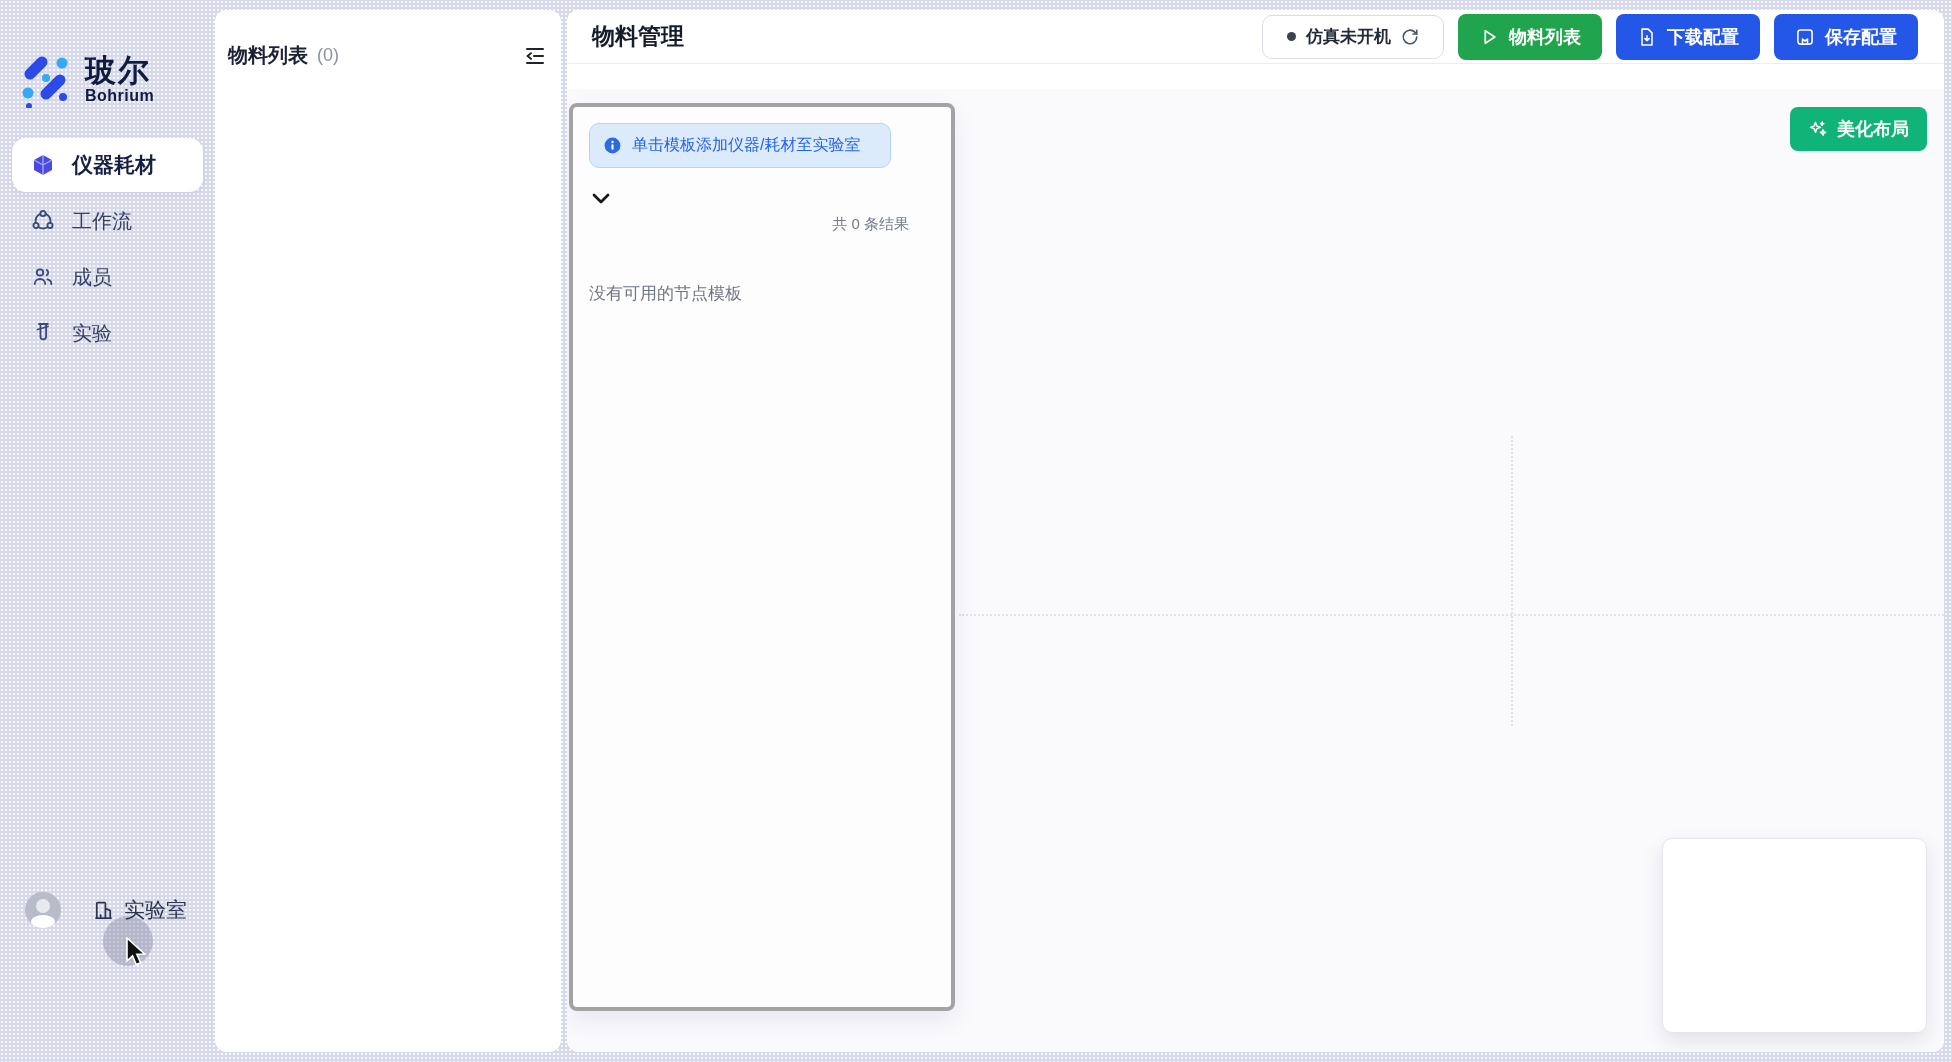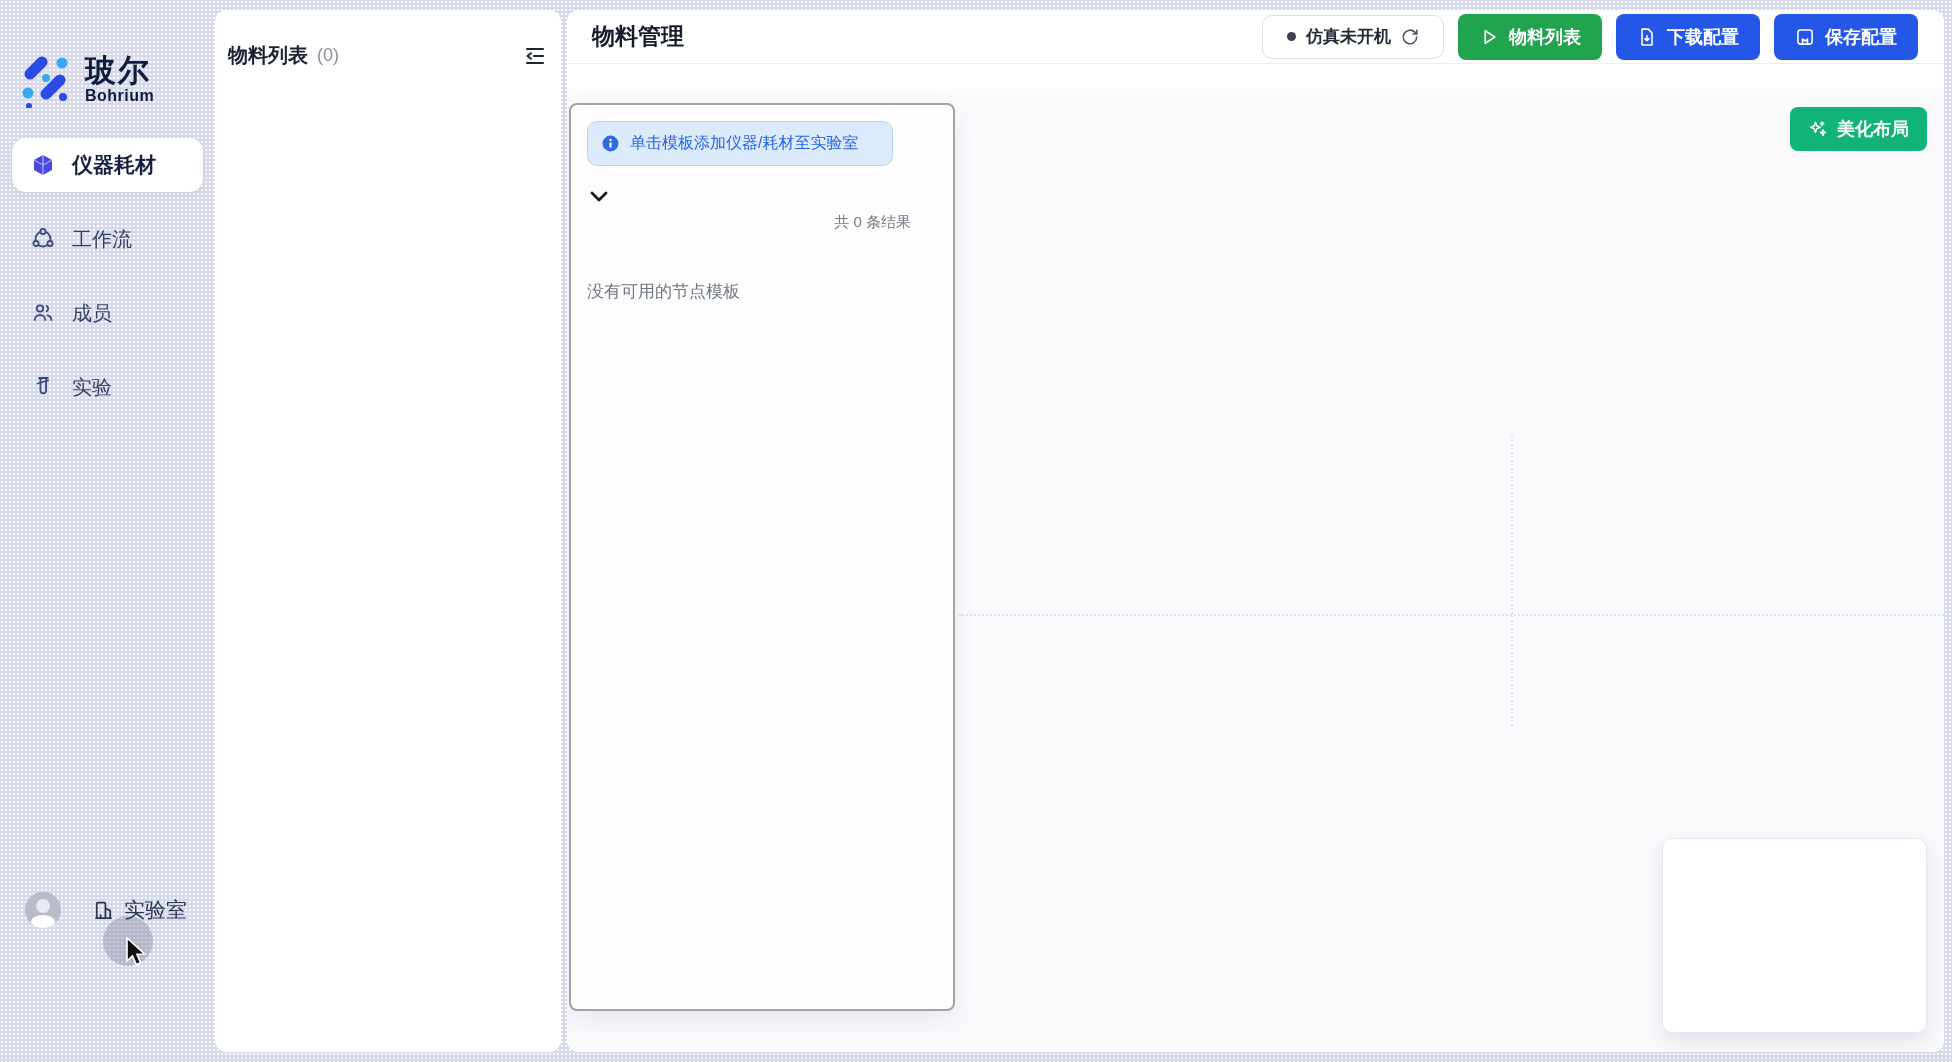--- a/index.html
+++ b/index.html
@@ -13,21 +13,21 @@
     color:#1b2233;
   }
   svg { display:block; }
 
   
   .sidebar { position:absolute; left:0; top:0; width:215px; height:908px;margin-top:36px; }
   .logo-row { display:flex; align-items:center; gap:11px; padding:16px 0 0 18px; }
   .logo-mark { width:56px; height:56px; }
   .logo-text-cn { font-size:31px; font-weight:800; color:#0f1c3f; line-height:1.05; letter-spacing:2px; }
   .logo-text-en { font-size:16px; font-weight:700; color:#0f1c3f; letter-spacing:.5px; }
-  .menu { position:absolute; top:102px; left:12px; width:191px; display:flex; flex-direction:column; gap:20px; }
+  .menu { position:absolute; top:102px; left:12px; width:191px; display:flex; flex-direction:column; gap:2px; }
   .menu-item { display:flex; align-items:center; gap:17px; height:54px; padding-left:19px; border-radius:14px;
                font-size:20px; color:#333f63; cursor:pointer; }
   .menu-item .mi-icon { width:24px; height:24px; color:#3c4a78; flex:0 0 auto; }
   .menu-item.active { background:#ffffff; box-shadow:0 2px 6px rgba(60,60,110,.08); font-weight:700; font-size:21px; color:#151f42; }
   .menu-item.active .mi-icon { color:#4a4ae0; }
 
   .click-ripple { position:absolute; left:103px; top:880px; width:50px; height:50px; border-radius:50%;
                   background:rgba(140,144,165,.45); }
   .cursor { position:absolute; left:125px; top:901px; width:22px; height:32px; }
 
@@ -68,21 +68,21 @@
   .canvas { position:absolute; left:0; top:79px; width:1377px; height:963px; background:#fafafd; }
   .grid-h { position:absolute; left:392px; right:0; top:525px; border-top:2px dotted #dfe0ee; }
   .grid-v { position:absolute; left:944px; top:347px; height:290px; border-left:2px dotted #dfe0ee; }
 
   .beautify-btn { position:absolute; top:18px; right:17px; display:flex; align-items:center; gap:9px;
                   height:44px; padding:0 18px; border:none; border-radius:8px; background:#10b378;
                   color:#fff; font-size:18px; font-weight:600; font-family:inherit; cursor:pointer; }
   .beautify-btn .b-icon { width:20px; height:20px; }
 
   .template-panel { position:absolute; left:2px; top:14px; width:386px; height:908px;
-                    background:#fdfdfe; border:2px solid #a3a3a3; border-radius:8px;
+                    background:#fdfdfe; border:4px solid #a3a3a3; border-radius:8px;
                     box-shadow:0 10px 22px rgba(80,80,130,.10); padding:16px; }
   .info-banner { display:flex; align-items:center; gap:10px; height:45px; padding:0 13px; margin-right:44px;
                  background:#dcebfc; border:1px solid #b5d3f8; border-radius:10px; }
   .info-icon { width:19px; height:19px; flex:0 0 auto; }
   .info-text { font-size:16px; color:#2563eb; white-space:nowrap; }
   .search-row { display:flex; align-items:center; gap:14px; margin-top:18px; }
   .search-input { flex:1; height:55px; border:1px solid #d6d9e0; border-radius:8px; background:#fff;
                   padding:0 14px; font-size:17px; font-family:inherit; color:#1b2233; outline:none; }
   .search-input::placeholder { color:#a3a9b5; }
   .chevron { width:24px; height:24px; color:#15181f; flex:0 0 auto; cursor:pointer; }

